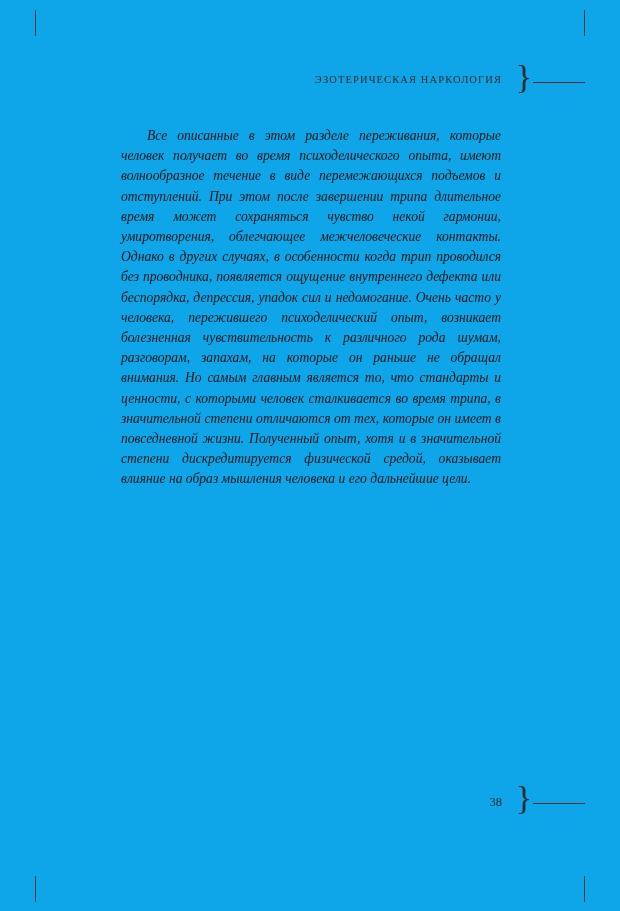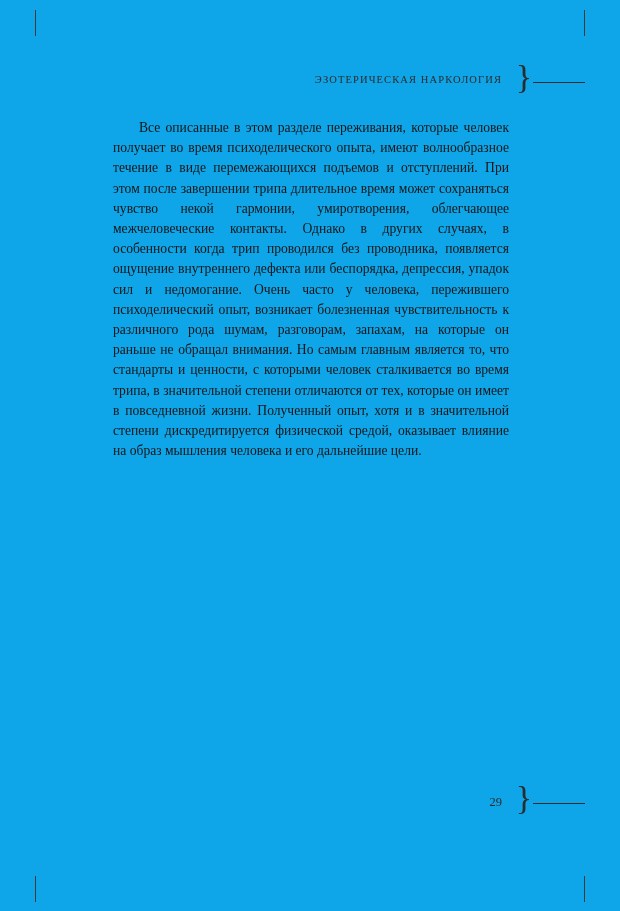--- a/index.html
+++ b/index.html
@@ -76,22 +76,23 @@
     top: 118px;
     width: 396px;
     text-align: justify;
     text-justify: inter-word;
     font-size: 13.6px;
     line-height: 20.2px;
     color: #161616;
     hyphens: manual;
   }
   .text-block p {
-    margin: 0;
+    margin: 8px;
     text-indent: 26px;
+    font-style: italic;
   }
 
   
   .footer-area {
     position: absolute;
     left: 0;
     right: 0;
     bottom: 88px;
     height: 30px;
   }
@@ -133,18 +134,18 @@
     <div class="running-head">Эзотерическая наркология</div>
     <div class="brace-ornament">}</div>
     <div class="head-rule"></div>
   </div>
 
   <div class="text-block">
     <p>Все описанные в этом разделе переживания, которые человек получает во время психоделического опыта, имеют волнообразное течение в виде перемежающихся подъемов и отступлений. При этом после завершении трипа длительное время может сохраняться чувство некой гармонии, умиротворения, облегчающее межчеловеческие контакты. Однако в других случаях, в особенности когда трип проводился без проводника, появляется ощущение внутреннего дефекта или беспорядка, депрессия, упадок сил и недомогание. Очень часто у человека, пережившего психоделический опыт, возникает болезненная чувствительность к различного рода шумам, разговорам, запахам, на которые он раньше не обращал внимания. Но самым главным является то, что стандарты и ценности, с которыми человек сталкивается во время трипа, в значительной степени отличаются от тех, которые он имеет в повседневной жизни. Полученный опыт, хотя и в значительной степени дискредитируется физической средой, оказывает влияние на образ мышления человека и его дальнейшие цели.</p>
   </div>
 
   <div class="footer-area">
-    <div class="folio">29</div>
+    <div class="folio">38</div>
     <div class="brace-ornament-bottom">}</div>
     <div class="foot-rule"></div>
   </div>
 
 </div>
 
 </body></html>

